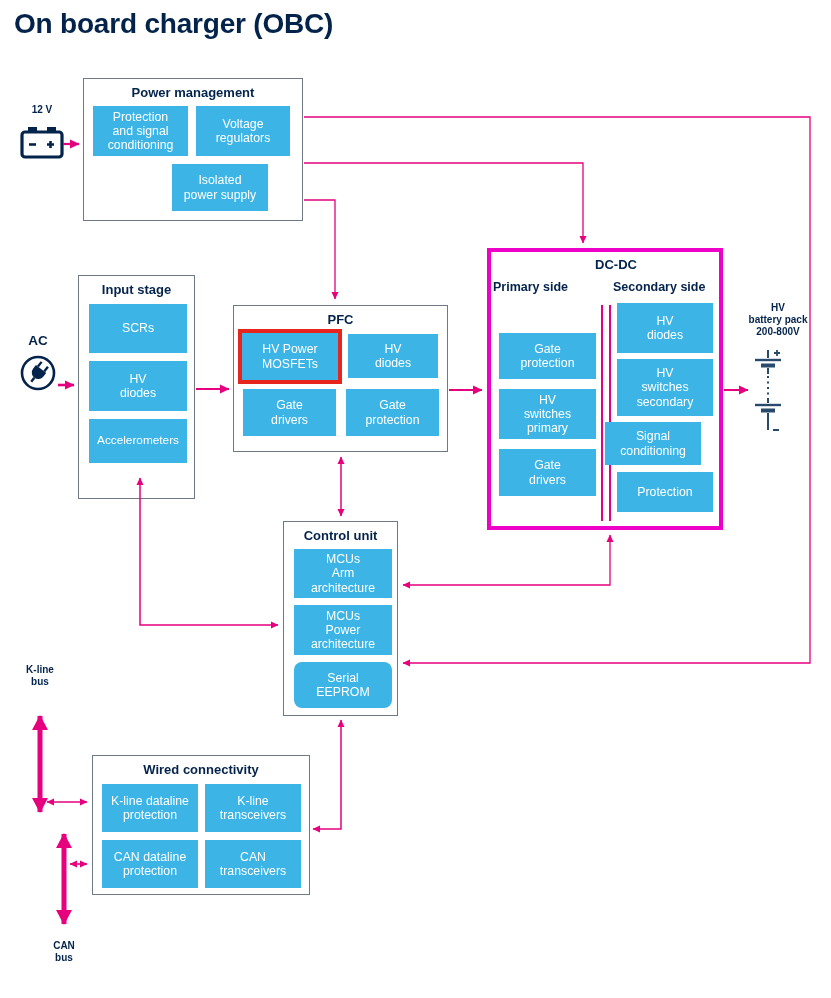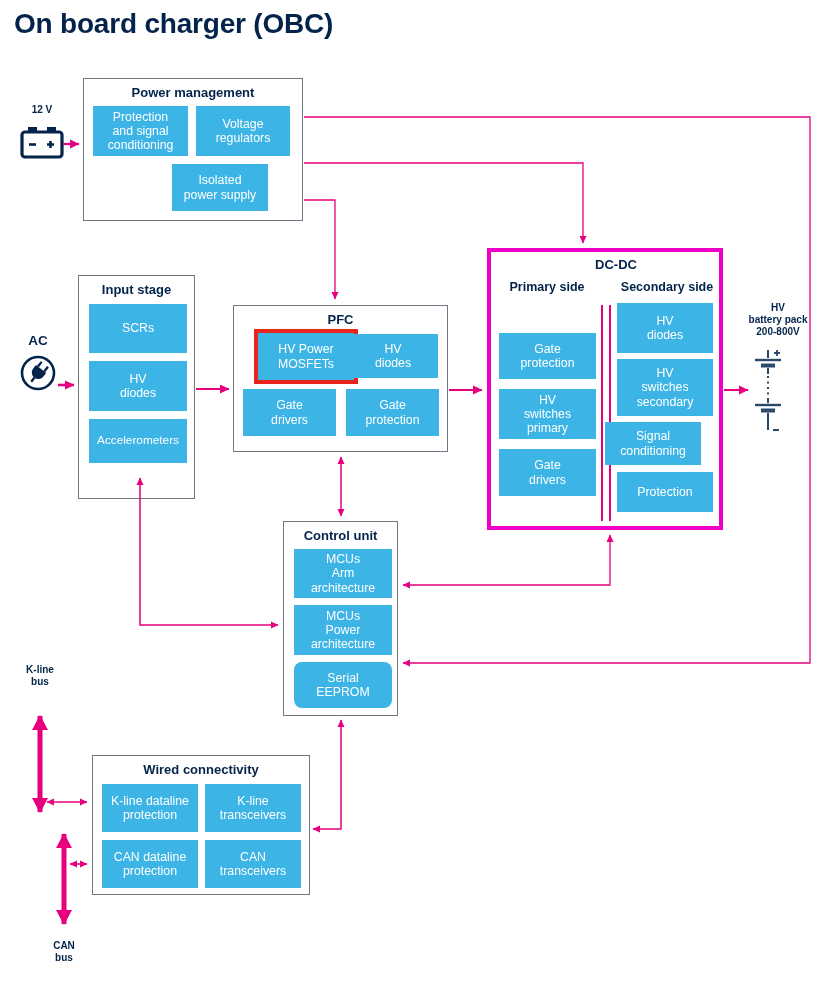--- a/index.html
+++ b/index.html
@@ -20,21 +20,21 @@
   }
   .chip{
     position:absolute;background:#3CB4E6;color:#ffffff;
     display:flex;align-items:center;justify-content:center;text-align:center;
     font-size:12.3px;line-height:1.16;white-space:pre-line;box-sizing:border-box;
   }
   .chip.red-outline{border:4px solid #E8251D;}
   .dcdc{border:4px solid #EE00C8;z-index:2;}
   .dcdc .group-title{top:5px;padding-left:22px;}
   .col-header{
-    position:absolute;text-align:center;font-size:12.5px;font-weight:bold;color:#03234B;
+    position:absolute;text-align:left;font-size:12.5px;font-weight:bold;color:#03234B;
   }
   .iso-line{position:absolute;width:2px;background:#E6007E;}
   .free-label{
     position:absolute;text-align:center;font-size:10px;font-weight:bold;color:#03234B;
     white-space:pre-line;line-height:1.2;z-index:3;
   }
   .icon-abs{position:absolute;z-index:3;}
   #connectors{position:absolute;left:0;top:0;z-index:4;pointer-events:none;}
 </style>
 </head>
@@ -97,21 +97,21 @@
   <div class="group" style="left:78px;top:275px;width:117px;height:224px;">
     <div class="group-title">Input stage</div>
     <div class="chip" style="left:10px;top:28px;width:98px;height:49px;">SCRs</div>
     <div class="chip" style="left:10px;top:85px;width:98px;height:50px;">HV
 diodes</div>
     <div class="chip" style="left:10px;top:143px;width:98px;height:44px;font-size:11.8px;text-align:right;">Accelerometers</div>
   </div>
 
   <div class="group" style="left:233px;top:305px;width:215px;height:147px;">
     <div class="group-title">PFC</div>
-    <div class="chip red-outline" style="left:4px;top:23px;width:104px;height:55px;margin-left:16px;">HV Power
+    <div class="chip red-outline" style="left:4px;top:23px;width:104px;height:55px;">HV Power
 MOSFETs</div>
     <div class="chip" style="left:114px;top:28px;width:90px;height:44px;">HV
 diodes</div>
     <div class="chip" style="left:9px;top:83px;width:93px;height:47px;">Gate
 drivers</div>
     <div class="chip" style="left:112px;top:83px;width:93px;height:47px;">Gate
 protection</div>
   </div>
 
   <div class="group dcdc" style="left:487px;top:248px;width:236px;height:282px;">

